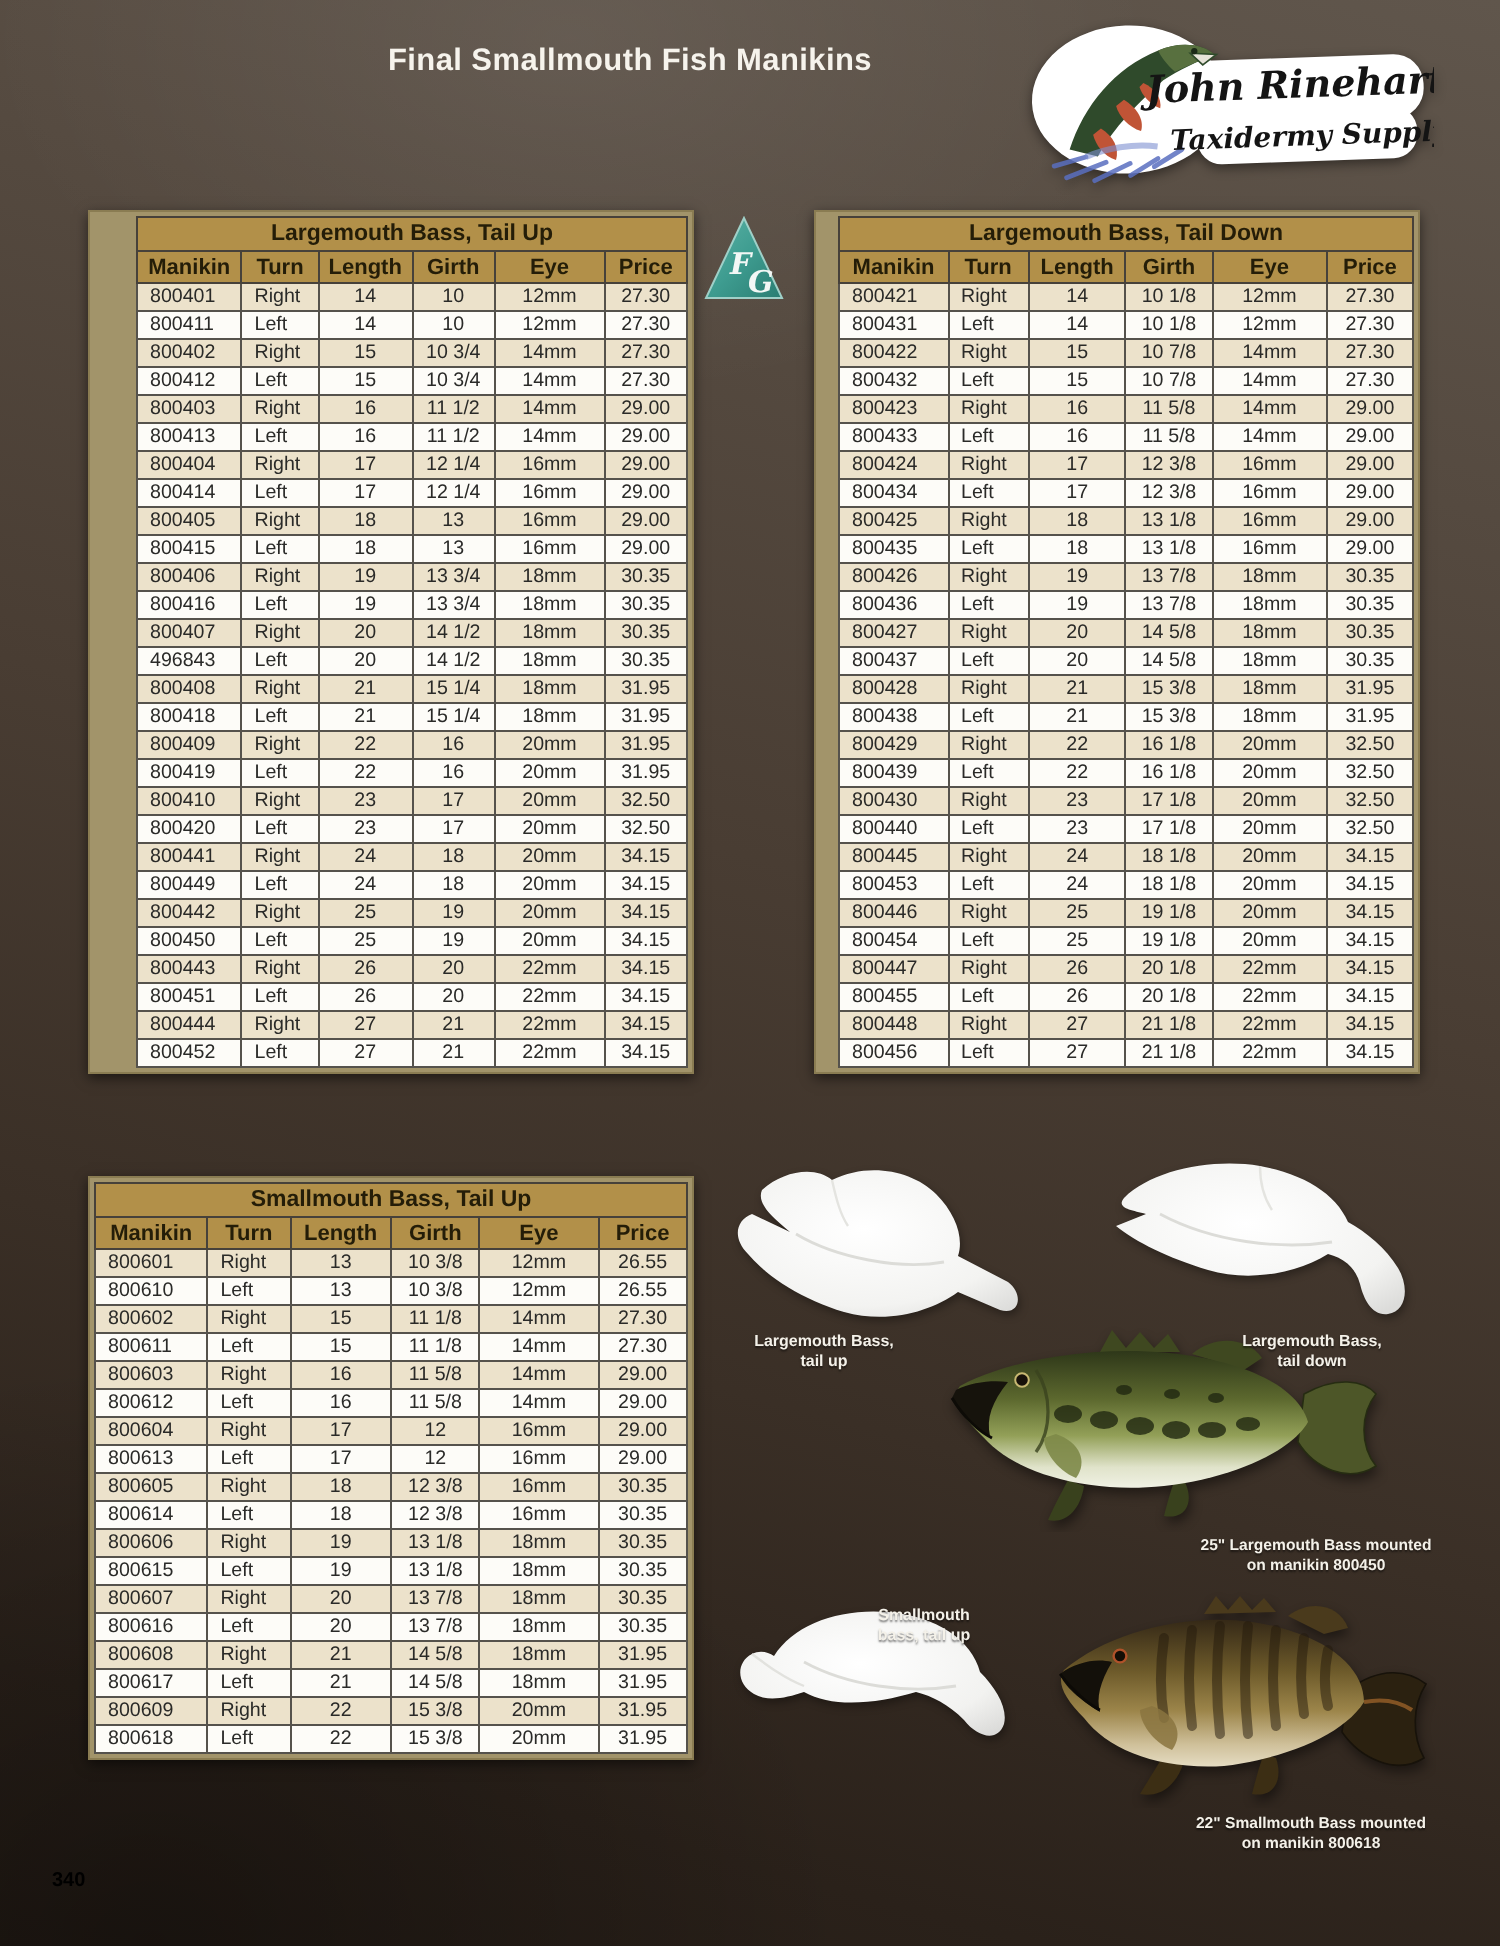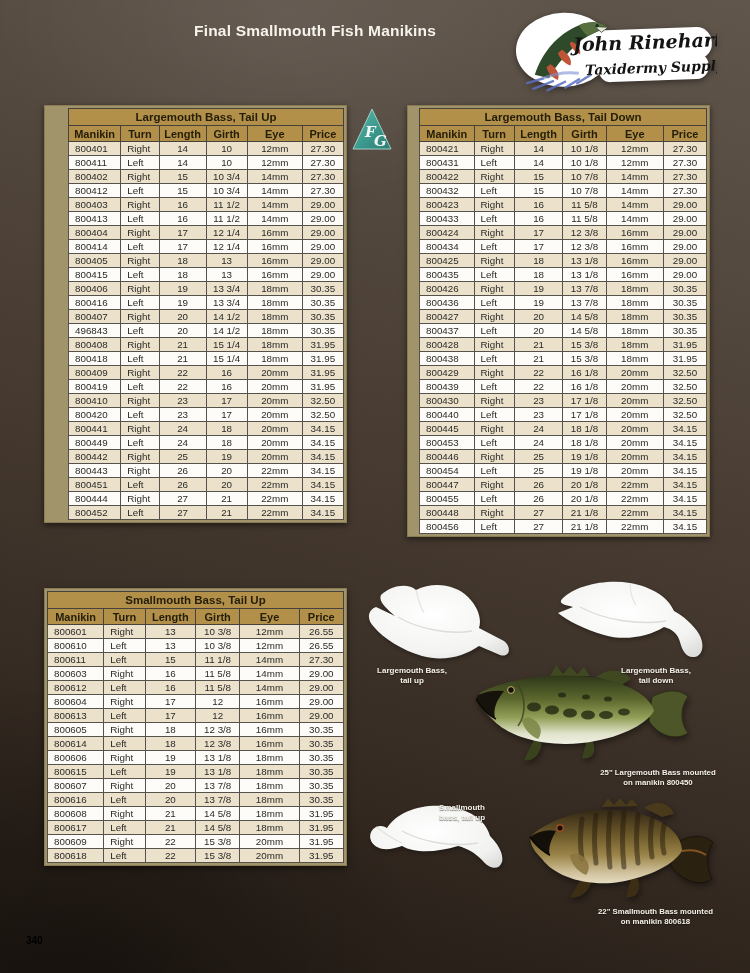--- a/index.html
+++ b/index.html
@@ -310,20 +310,28 @@
         </tr>
         <tr>
           <td class="c0">800442</td>
           <td class="c1">Right</td>
           <td class="c2">25</td>
           <td class="c3">19</td>
           <td class="c4">20mm</td>
           <td class="c5">34.15</td>
         </tr>
         <tr>
+          <td class="c0">800450</td>
+          <td class="c1">Left</td>
+          <td class="c2">25</td>
+          <td class="c3">19</td>
+          <td class="c4">20mm</td>
+          <td class="c5">34.15</td>
+        </tr>
+        <tr>
           <td class="c0">800443</td>
           <td class="c1">Right</td>
           <td class="c2">26</td>
           <td class="c3">20</td>
           <td class="c4">22mm</td>
           <td class="c5">34.15</td>
         </tr>
         <tr>
           <td class="c0">800451</td>
           <td class="c1">Left</td>
@@ -616,20 +624,28 @@
           <td class="c4">12mm</td>
           <td class="c5">26.55</td>
         </tr>
         <tr>
           <td class="c0">800610</td>
           <td class="c1">Left</td>
           <td class="c2">13</td>
           <td class="c3">10 3/8</td>
           <td class="c4">12mm</td>
           <td class="c5">26.55</td>
+        </tr>
+        <tr>
+          <td class="c0">800602</td>
+          <td class="c1">Right</td>
+          <td class="c2">15</td>
+          <td class="c3">11 1/8</td>
+          <td class="c4">14mm</td>
+          <td class="c5">27.30</td>
         </tr>
         <tr>
           <td class="c0">800611</td>
           <td class="c1">Left</td>
           <td class="c2">15</td>
           <td class="c3">11 1/8</td>
           <td class="c4">14mm</td>
           <td class="c5">27.30</td>
         </tr>
         <tr>

